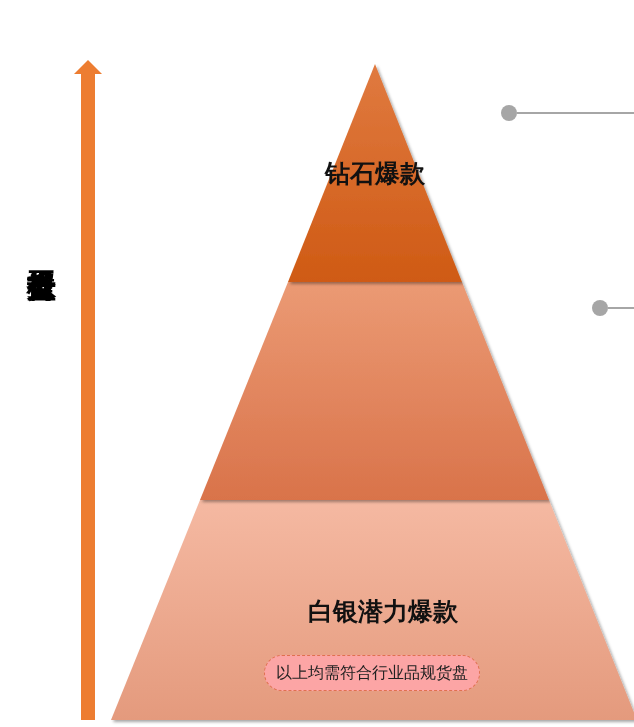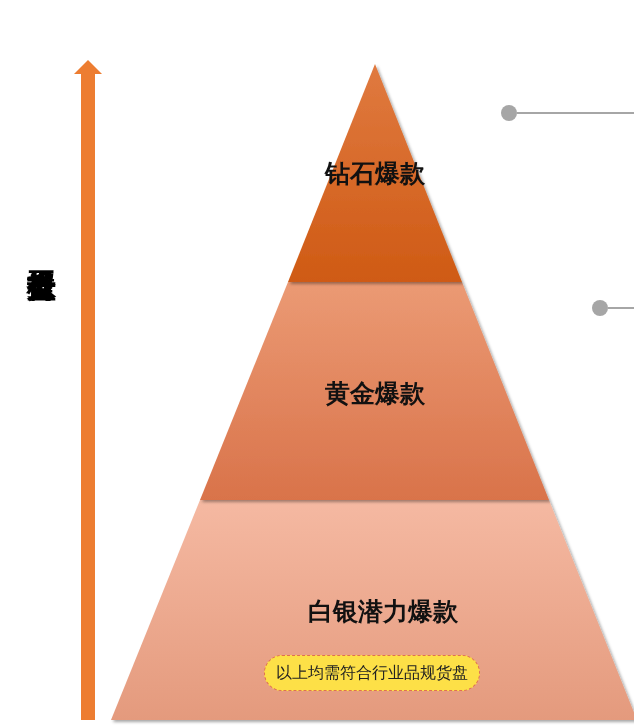--- a/index.html
+++ b/index.html
@@ -69,21 +69,21 @@
     }
     .note-pill {
       position: absolute;
       left: 257px;
       top: 655px;
       width: 216px;
       height: 36px;
       box-sizing: border-box;
       border: 1px dashed #e07050;
       border-radius: 18px;
-      background: #fde047;
+      background: #fca5a5;
       color: #222222;
       font-size: 16px;
       line-height: 34px;
       text-align: center;
       white-space: nowrap;
     }
     
     .callout-dot {
       position: absolute;
       width: 16px; height: 16px;
@@ -126,21 +126,20 @@
     </defs>
 
     <polygon points="193,500 542,500 630,720 104,720" fill="url(#gBot)" filter="url(#shadow)"></polygon>
 
     <polygon points="281,282 455,282 542,500 193,500" fill="url(#gMid)" filter="url(#shadow)"></polygon>
 
     <polygon points="368,64 455,282 281,282" fill="url(#gTop)" filter="url(#shadow)"></polygon>
   </svg>
 
   <div class="tier-label" style="left:368px; top:157px;">钻石爆款</div>
-  <div class="tier-label" style="left:368px; top:377px;">黄金爆款</div>
   <div class="tier-label" style="left:376px; top:595px;">白银潜力爆款</div>
 
   <div class="note-pill">以上均需符合行业品规货盘</div>
 
   <div class="callout-dot" style="left:494px; top:105px;"></div>
   <div class="callout-line" style="left:510px; top:112px; width:124px;"></div>
 
   <div class="callout-dot" style="left:585px; top:300px;"></div>
   <div class="callout-line" style="left:601px; top:307px; width:33px;"></div>
 

